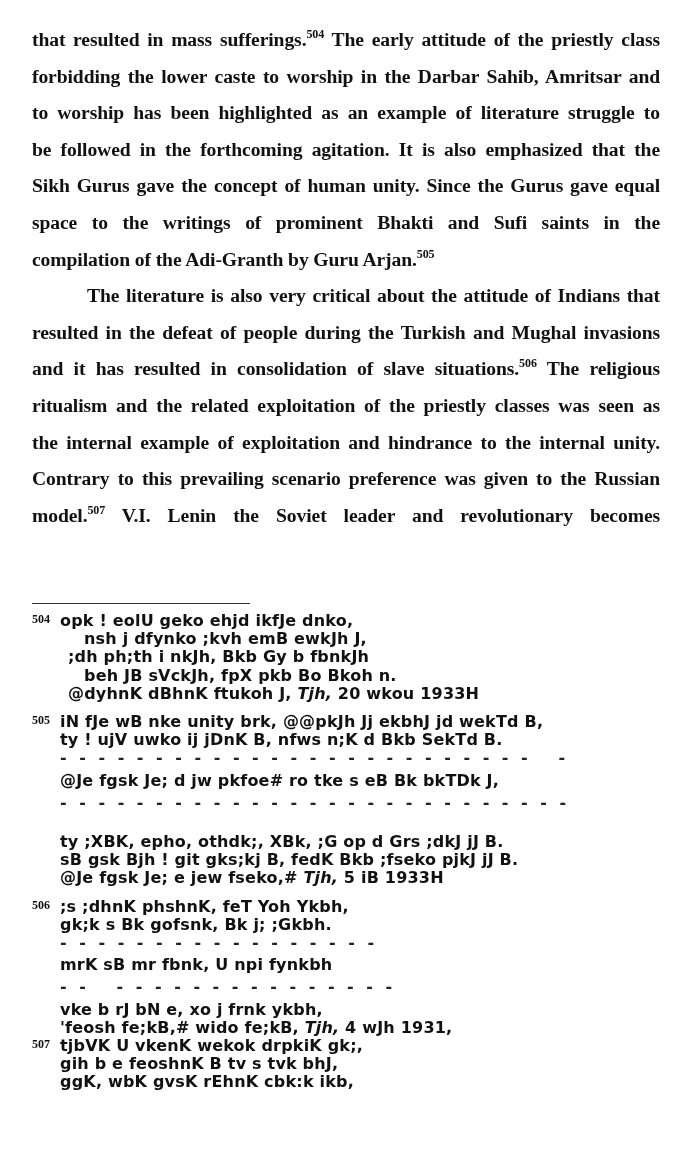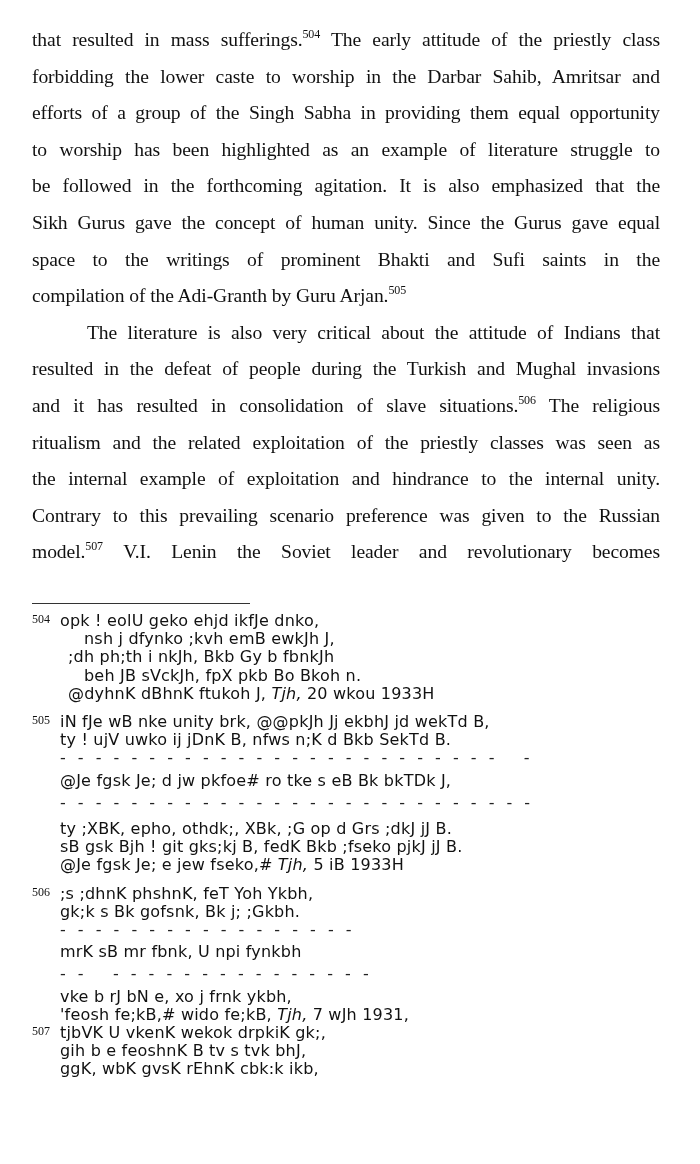--- a/index.html
+++ b/index.html
@@ -1,17 +1,17 @@
 <!DOCTYPE html>
 <html><head>
 <meta charset="utf-8">
 <style>
   html, body { margin: 0; padding: 0; background: #ffffff; }
   body { width: 700px; height: 1164px; position: relative; overflow: hidden; color: #111; }
-  .page { position: absolute; left: 0; top: 0; width: 672px; height: 1164px; }
+  .page { position: absolute; left: 0; top: 0; width: 672px; height: 1164px; font-weight: bold; }
   .body-text {
     position: absolute; left: 32px; top: 22px; width: 628px;
     font-family: "Liberation Serif", serif; font-size: 19.6px; line-height: 36.6px;
     text-align: justify; letter-spacing: -0.1px;
   }
   .body-text .line { display: block; height: 36.6px; white-space: nowrap; text-align-last: justify; text-align: justify; }
   .body-text .line.last { text-align-last: left; }
   .body-text .line.indent { padding-left: 55px; }
   .body-text sup { font-size: 12px; vertical-align: 0; position: relative; top: -8px; line-height: 0; }
   .rule { position: absolute; left: 32px; top: 603px; width: 218px; height: 1px; background: #333; }
@@ -28,21 +28,20 @@
   .it { font-style: italic; }
 </style>
 </head>
 <body>
 
 <div class="page">
 
   <div class="body-text">
     <span class="line"><span>that resulted in mass sufferings.</span><sup>504</sup><span>  The early attitude of the priestly class</span></span>
     <span class="line">forbidding the lower caste to worship in the Darbar Sahib, Amritsar and</span>
-    <span class="line">efforts of a group of the Singh Sabha in providing them equal opportunity</span>
     <span class="line">to worship has been highlighted as an example of literature struggle to</span>
     <span class="line">be followed in the forthcoming agitation.  It is also emphasized that the</span>
     <span class="line">Sikh Gurus gave the concept of human unity.  Since the Gurus gave equal</span>
     <span class="line">space to the writings of prominent Bhakti and Sufi saints in the</span>
     <span class="line last"><span>compilation of the Adi-Granth by Guru Arjan.</span><sup>505</sup></span>
     <span class="line indent">The literature is also very critical about the attitude of Indians that</span>
     <span class="line">resulted in the defeat of people during the Turkish and Mughal invasions</span>
     <span class="line"><span>and it has resulted in consolidation of slave situations.</span><sup>506</sup><span>  The religious</span></span>
     <span class="line">ritualism and the related exploitation of the priestly classes was seen as</span>
     <span class="line">the internal example of exploitation and hindrance  to the internal unity.</span>
@@ -66,36 +65,36 @@
     </div>
 
     <div class="fn">
       <span class="fn-num">505</span>
       <div class="fn-lines">
         <span class="fn-line">iN fJe wB nke unity brk, @@pkJh Jj ekbhJ jd wekTd B,</span>
         <span class="fn-line">ty ! ujV uwko ij jDnK B, nfws n;K d Bkb SekTd B.</span>
         <span class="fn-line dash">- - - - - - - - - - - - - - - - - - - - - - - - -   -</span>
         <span class="fn-line gap">@Je fgsk Je; d jw pkfoe# ro tke s eB Bk bkTDk J,</span>
         <span class="fn-line dash">- - - - - - - - - - - - - - - - - - - - - - - - - - -</span>
-        <span class="fn-line" style="margin-top:8px">ty ;XBK, epho, othdk;, XBk, ;G op d Grs ;dkJ jJ B.</span>
+        <span class="fn-line" style="margin-top:21px">ty ;XBK, epho, othdk;, XBk, ;G op d Grs ;dkJ jJ B.</span>
         <span class="fn-line">sB gsk Bjh ! git gks;kj B, fedK Bkb ;fseko pjkJ jJ B.</span>
         <span class="fn-line"><span>@Je fgsk Je; e jew fseko,# </span><span class="it">Tjh,</span><span> 5 iB 1933H</span></span>
       </div>
     </div>
 
     <div class="fn">
       <span class="fn-num">506</span>
       <div class="fn-lines">
         <span class="fn-line">;s ;dhnK phshnK, feT Yoh Ykbh,</span>
         <span class="fn-line">gk;k s Bk gofsnk, Bk j; ;Gkbh.</span>
         <span class="fn-line dash">- - - - - - - - - - - - - - - - -</span>
         <span class="fn-line gap">mrK sB mr fbnk, U npi fynkbh</span>
         <span class="fn-line dash">- -   - - - - - - - - - - - - - - -</span>
         <span class="fn-line" style="margin-top:4px">vke b rJ bN e, xo j frnk ykbh,</span>
-        <span class="fn-line"><span>'feosh fe;kB,# wido fe;kB, </span><span class="it">Tjh,</span><span> 7 wJh 1931,</span></span>
+        <span class="fn-line"><span>'feosh fe;kB,# wido fe;kB, </span><span class="it">Tjh,</span><span> 4 wJh 1931,</span></span>
       </div>
     </div>
 
     <div class="fn" style="margin-top:-10px">
       <span class="fn-num">507</span>
       <div class="fn-lines">
         <span class="fn-line">tjbVK U vkenK wekok drpkiK gk;,</span>
         <span class="fn-line">gih b e feoshnK B tv s tvk bhJ,</span>
         <span class="fn-line">ggK, wbK gvsK rEhnK cbk:k ikb,</span>
       </div>

